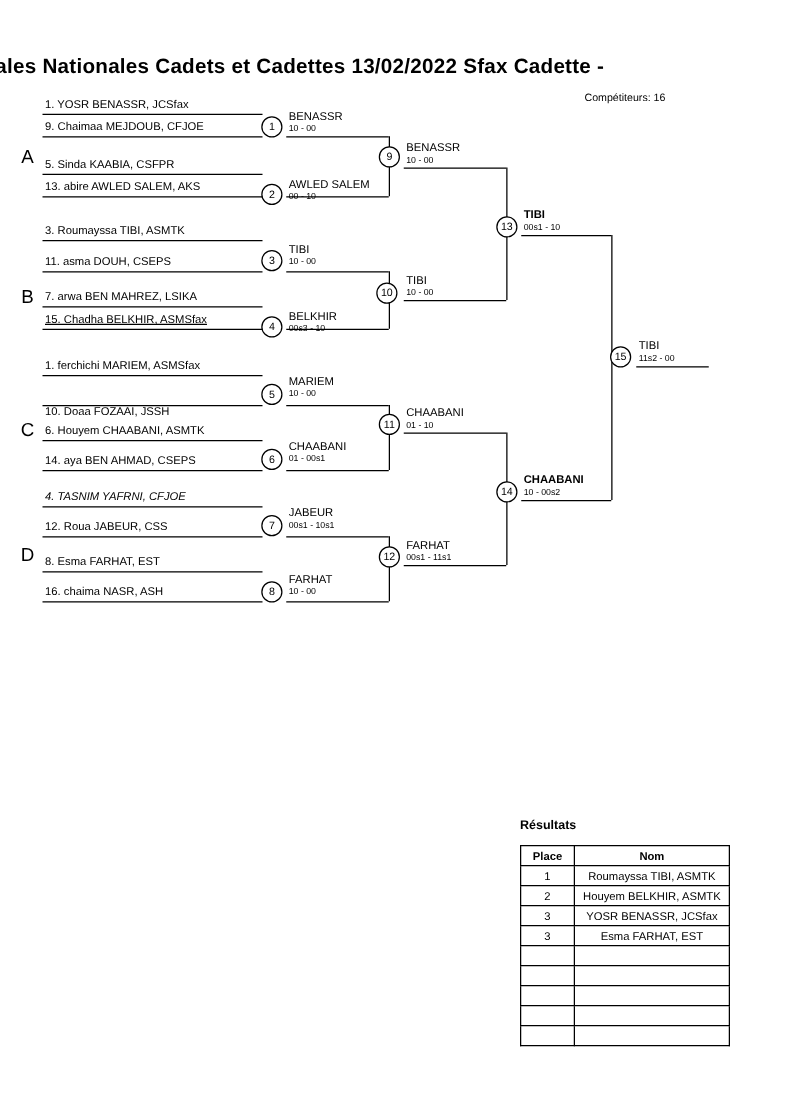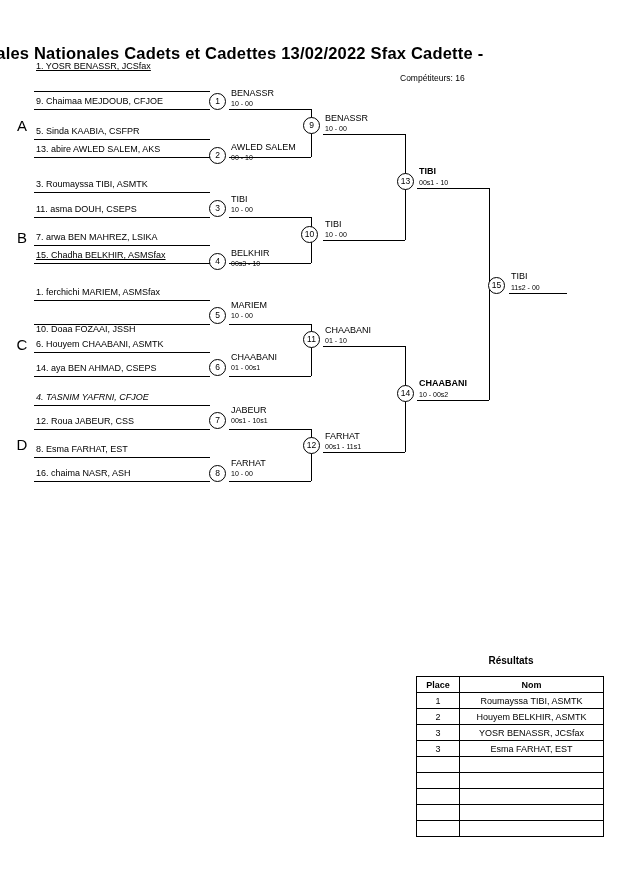--- a/index.html
+++ b/index.html
@@ -30,21 +30,21 @@
     font-size: 16.5px;
     font-weight: bold;
     letter-spacing: 0.2px;
     white-space: nowrap;
   }
   .competitors {
     left: 400px;
     top: 73px;
     width: 200px;
     font-size: 8.5px;
-    text-align: left;
+    text-align: center;
     white-space: nowrap;
   }
 
   
   .group-letter {
     font-size: 15px;
     font-weight: normal;
     width: 16px;
     text-align: center;
   }
@@ -87,29 +87,29 @@
     font-size: 8.5px;
     line-height: 15px;
     text-align: center;
   }
 
   
   .results-title {
     left: 416px;
     top: 655px;
     width: 190px;
-    text-align: center;
+    text-align: left;
     font-size: 10px;
     font-weight: bold;
   }
   table.results {
     position: absolute;
     left: 416px;
     top: 676px;
-    width: 188px;
+    width: 168px;
     border-collapse: collapse;
     font-size: 9px;
   }
   table.results th, table.results td {
     border: 1px solid #000000;
     height: 15px;
     padding: 0 2px;
   }
   table.results th {
     font-weight: bold;
@@ -129,21 +129,21 @@
 <div id="root">
 
   <div class="abs title">nales Nationales Cadets et Cadettes  13/02/2022  Sfax   Cadette -</div>
   <div class="abs competitors">Compétiteurs: 16</div>
 
   <div class="abs group-letter" style="left:14px; top:117px;">A</div>
   <div class="abs group-letter" style="left:14px; top:229px;">B</div>
   <div class="abs group-letter" style="left:14px; top:336px;">C</div>
   <div class="abs group-letter" style="left:14px; top:436px;">D</div>
 
-  <div class="abs entry" style="left:34px; top:61px;text-decoration:underline;">1. YOSR BENASSR, JCSfax</div>
+  <div class="abs entry" style="left:34px; top:78px;">1. YOSR BENASSR, JCSfax</div>
   <div class="abs line" style="left:34px; top:91px; width:176px;"></div>
   <div class="abs entry" style="left:34px; top:96px;">9. Chaimaa MEJDOUB, CFJOE</div>
   <div class="abs line" style="left:34px; top:109px; width:176px;"></div>
 
   <div class="abs entry" style="left:34px; top:126px;">5. Sinda KAABIA, CSFPR</div>
   <div class="abs line" style="left:34px; top:139px; width:176px;"></div>
   <div class="abs entry" style="left:34px; top:144px;">13. abire AWLED SALEM, AKS</div>
   <div class="abs line" style="left:34px; top:157px; width:176px;"></div>
 
   <div class="abs entry" style="left:34px; top:179px;">3. Roumayssa TIBI, ASMTK</div>

